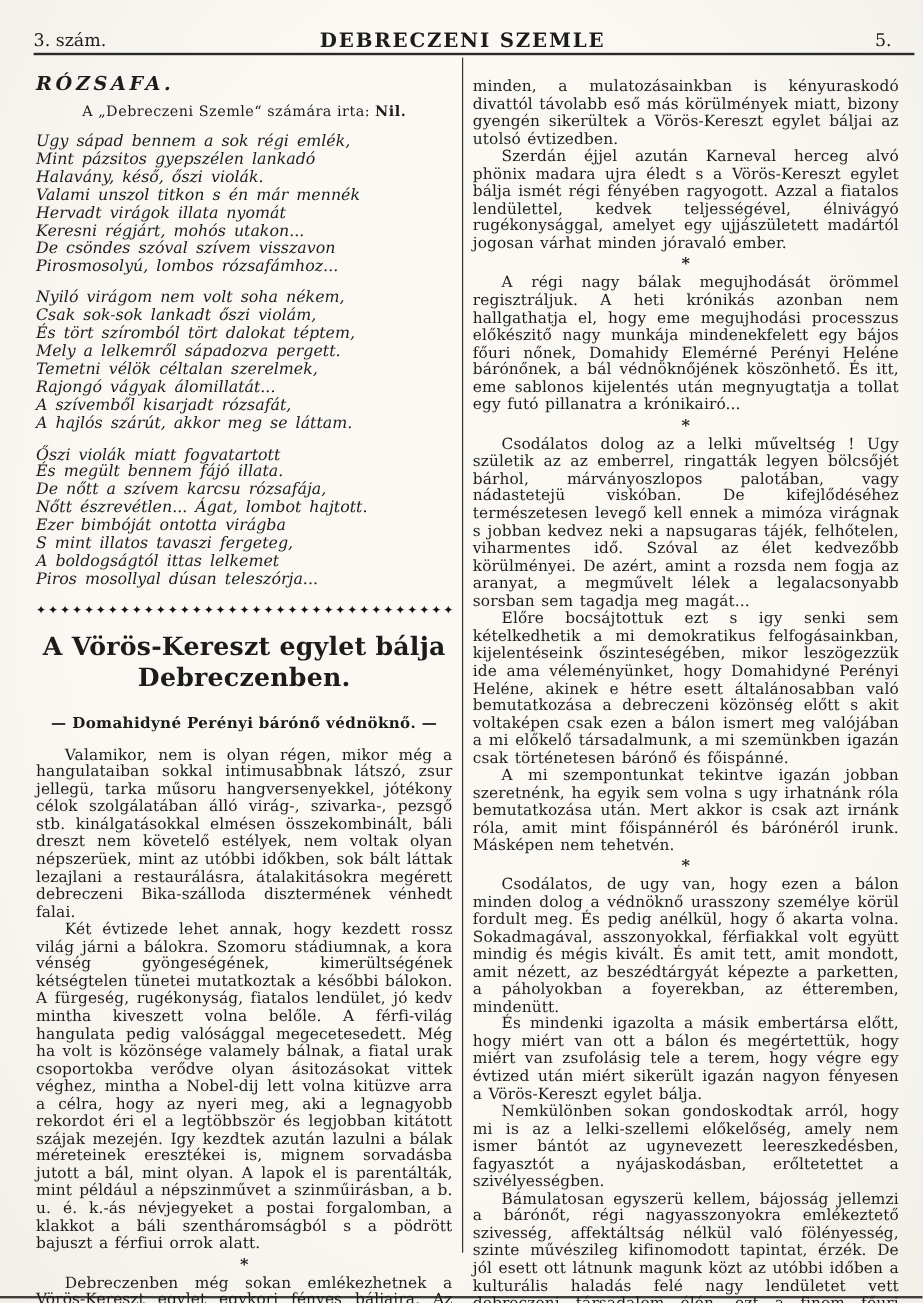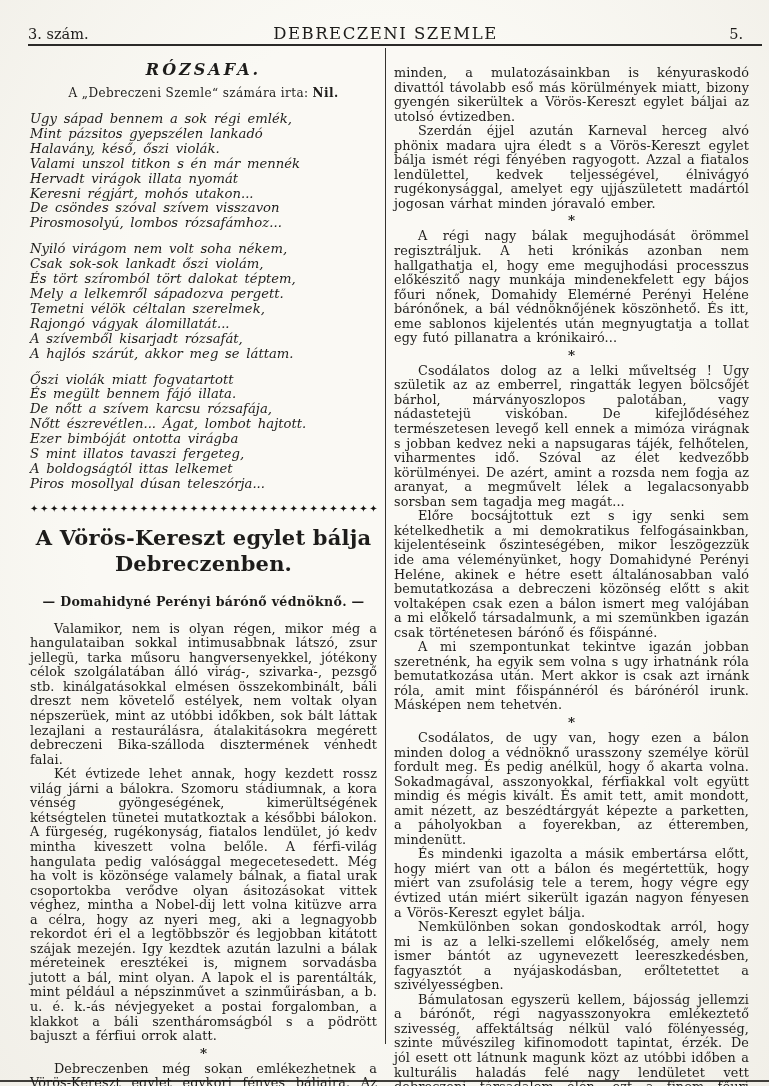--- a/index.html
+++ b/index.html
@@ -8,32 +8,32 @@
     width:769px;height:1086px;
     margin:0 auto;
     background:radial-gradient(ellipse at 50% 45%, #faf9f4 55%, #f1efe8 100%);
     color:#1d1c1a;
     font-family:"DejaVu Serif","Liberation Serif",serif;
     overflow:hidden;
   }
   
   .header{position:absolute;top:24px;left:28px;width:715px;display:flex;align-items:center;}
   .issue{font-size:14.5px;width:160px;}
-  .masthead{flex:1;text-align:center;font-size:16.5px;font-weight:normal;letter-spacing:1.5px;}
+  .masthead{flex:1;text-align:center;font-size:16.5px;font-weight:bold;letter-spacing:1.5px;}
   .pagenum{width:160px;text-align:right;font-size:14.5px;}
   .header-rule{position:absolute;top:44px;left:28px;width:734px;height:2px;background:#2b2a28;}
   .col-divider{position:absolute;top:48px;left:385px;width:1px;height:996px;background:#35332f;}
   .footer-rule{position:absolute;top:1080px;left:0;width:769px;height:2px;background:#403e3a;}
 
   
   .col-left{position:absolute;top:50px;left:30px;width:347px;}
   .col-right{position:absolute;top:53px;left:394px;width:355px;}
 
   
-  .poem-title{text-align:center;font-size:16px;font-weight:bold;font-style:italic;letter-spacing:3px;margin-top:10px;}
+  .poem-title{font-size:16px;font-weight:bold;font-style:italic;letter-spacing:3px;margin-top:10px;}
   .poem-byline{text-align:center;font-size:12px;margin-top:7px;letter-spacing:0.4px;}
   .poem-byline .author{font-weight:bold;}
   .poem-body{margin-top:12px;font-style:italic;font-size:13.2px;line-height:14.9px;word-spacing:2.5px;}
   .stanza{margin-bottom:11px;}
 
   
   .cross-divider{
     text-align:center;font-size:10px;letter-spacing:1.6px;margin-top:4px;
     white-space:nowrap;overflow:hidden;color:#161513;
   }

